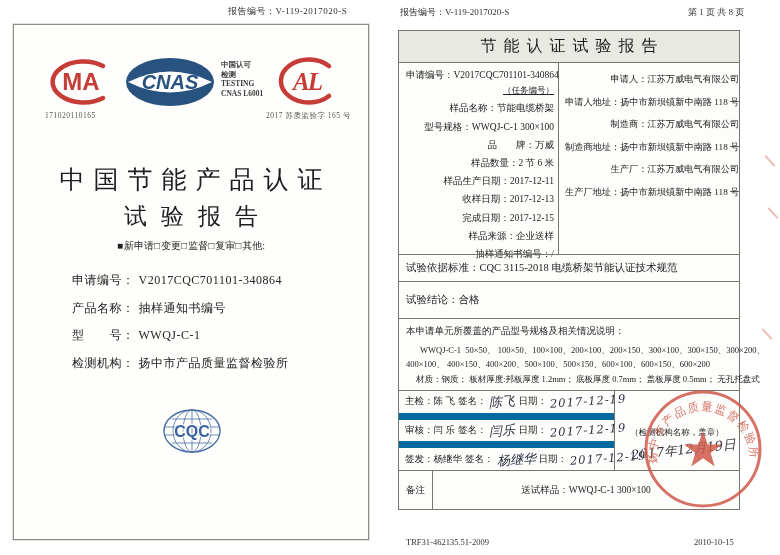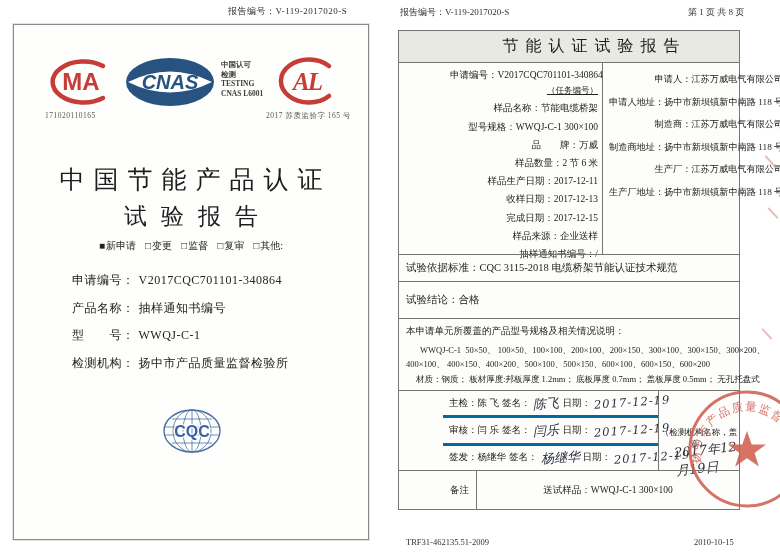--- a/index.html
+++ b/index.html
@@ -13,34 +13,34 @@
     border:1px solid #8d8d87; background:#fefefc; box-shadow:0 0 0 1px #e3e3de; }
 
   .logo-num { font-size:7.5px; color:#555; letter-spacing:.5px; }
   #cnas-side { font-size:7.5px; line-height:9.5px; font-weight:bold; color:#3c3c3c; }
   #cnas-side .cn { font-weight:600; }
 
   .lp-title { width:100%; text-align:center; color:#1d1d1d; }
   #lp-title1 { top:138px; font-size:25px; letter-spacing:9px; text-indent:9px; }
   #lp-title2 { top:176px; font-size:23px; letter-spacing:14px; text-indent:14px; }
 
-  #apply-row { top:214px; width:100%; display:flex; justify-content:center; gap:9px;
+  #apply-row { top:214px; width:100%; display:flex; justify-content:center; 
     font-size:10px; color:#222; }
   #apply-row .bx { margin-right:1px; }
 
   #lp-fields { left:58px; top:247px; font-size:12px; }
   #lp-fields .fl { margin-bottom:10.5px; letter-spacing:.5px; }
   #lp-fields .fl .v { margin-left:4px; }
 
   
   #rp-repno { left:400px; top:6px; font-size:9px; color:#333; }
   #rp-pageinfo { left:688px; top:6px; font-size:9px; color:#333; }
 
   #rp-table { left:398px; top:30px; width:342px; border:1px solid #76766f; background:#fdfdfb; }
-  .sect { border-top:1px solid #76766f; position:relative;padding-left:44px; }
+  .sect { border-top:1px solid #76766f; position:relative; }
   .sect:first-child { border-top:none; }
 
   #rp-titlebar { height:31px; background:#e9e9e4; display:flex; align-items:center; justify-content:center;
     font-size:16px; letter-spacing:7px; text-indent:7px; color:#1c1c1c; }
 
   #rp-info { height:192px; display:flex;text-align:right; }
   #rp-info-left { width:160px; border-right:1px solid #76766f; padding:6px 4px 0 7px;
     font-size:9.5px; }
   #rp-info-left .il { margin-bottom:5.2px; white-space:nowrap; }
   #rp-info-left .il.small { font-size:8.5px; margin-top:-2px;text-decoration:underline; }
@@ -53,21 +53,21 @@
   #rp-coverage { height:72px; padding:6px 4px 0 7px; font-size:8.5px; }
   #rp-coverage div { white-space:pre; }
   #cov-head { margin-bottom:7px; font-size:9.5px; }
   #cov-l1 { text-indent:14px; margin-bottom:2px; }
   #cov-l2 { margin-bottom:3px; }
   #cov-l3 { text-indent:10px; }
 
   #rp-sign { height:80px; display:flex; }
   #rp-sign-left { width:216px; border-right:1px solid #76766f; display:flex; flex-direction:column; }
   .sig-row { flex:1; display:flex; align-items:center; padding-left:6px; font-size:9.5px; gap:3px;
-    border-bottom:3px solid #0369a1; white-space:nowrap; }
+    border-bottom:7px solid #0369a1; white-space:nowrap; }
   .sig-row:last-child { border-bottom:none; }
   .hand { font-style:italic; font-size:13px; color:#2b3040; font-family:"DejaVu Serif", serif;
     transform:rotate(-4deg); display:inline-block; line-height:1; }
   .hand.dt { font-size:11.5px; letter-spacing:1px; }
 
   #stamp-cell { flex:1; position:relative; overflow:visible; }
   #stamp-label { position:absolute; left:0; right:0; top:36px; text-align:center; font-size:8.5px; color:#222; }
   #stamp-date { position:absolute; left:16px; top:50px; font-size:13px; font-style:italic;
     color:#33323c; transform:rotate(-6deg); font-family:"DejaVu Serif", serif; }
   #seal-svg { position:absolute; left:26px; top:-4px; width:124px; height:124px; z-index:5; opacity:.85; }

